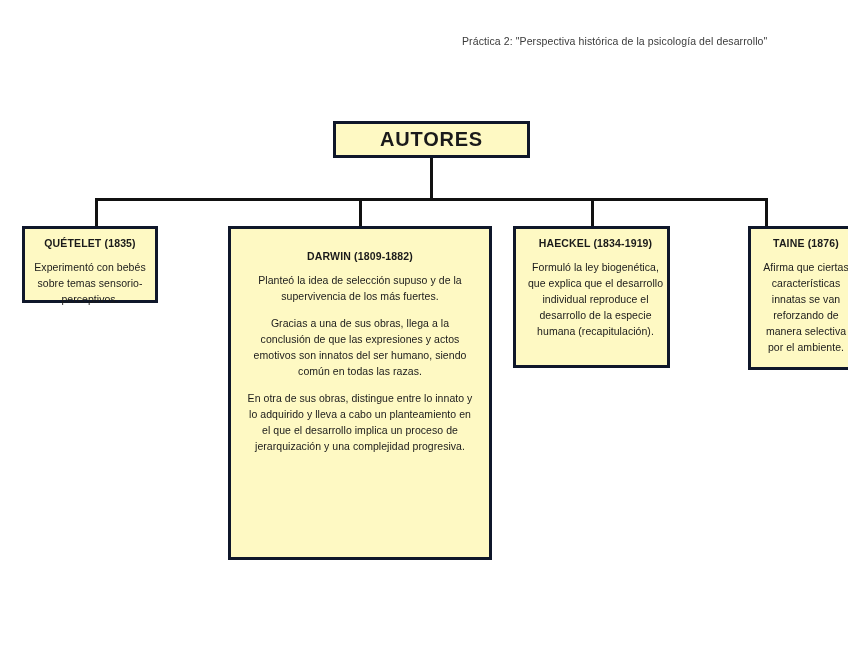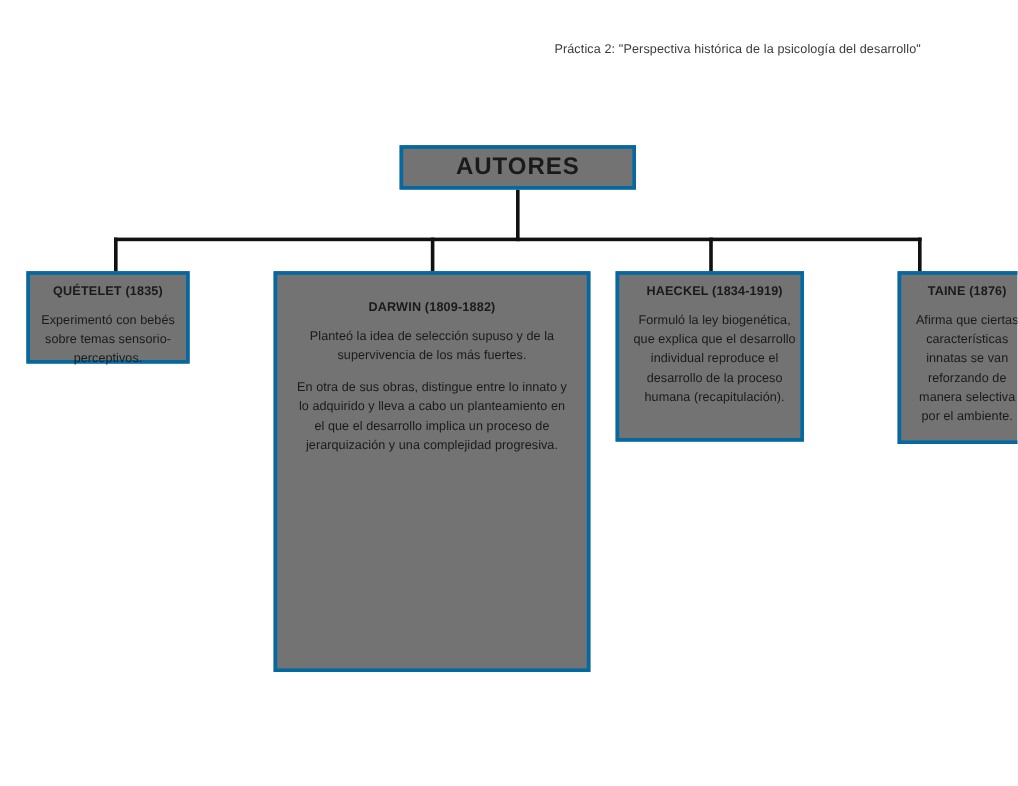--- a/index.html
+++ b/index.html
@@ -28,22 +28,22 @@
     line-height: 14px;
     color: #3a3a3a;
     white-space: nowrap;
     letter-spacing: 0.1px;
   }
 
   
   .node {
     position: absolute;
     box-sizing: border-box;
-    background: #737373;
-    border: 3px solid #0369a1;
+    background: #fef9c3;
+    border: 3px solid #0f172a;
     z-index: 2;
   }
   .node-inner {
     padding: 7px 9px 9px 9px;
   }
   .node-title {
     font-size: 10.5px;
     font-weight: bold;
     text-align: center;
     line-height: 14px;
@@ -126,30 +126,31 @@
         <p>Experimentó con bebés sobre temas sensorio-perceptivos.</p>
       </div>
     </div>
   </div>
 
   <div class="node" id="node-darwin">
     <div class="node-inner">
       <div class="node-title">DARWIN (1809-1882)</div>
       <div class="node-body">
         <p>Planteó la idea de selección supuso y de la supervivencia de los más fuertes.</p>
+        <p>Gracias a una de sus obras, llega a la conclusión de que las expresiones y actos emotivos son innatos del ser humano, siendo común en todas las razas.</p>
         <p>En otra de sus obras, distingue entre lo innato y lo adquirido y lleva a cabo un planteamiento en el que el desarrollo implica un proceso de jerarquización y una complejidad progresiva.</p>
       </div>
     </div>
   </div>
 
   <div class="node" id="node-haeckel">
     <div class="node-inner">
       <div class="node-title">HAECKEL (1834-1919)</div>
       <div class="node-body">
-        <p>Formuló la ley biogenética, que explica que el desarrollo individual reproduce el desarrollo de la proceso humana (recapitulación).</p>
+        <p>Formuló la ley biogenética, que explica que el desarrollo individual reproduce el desarrollo de la especie humana (recapitulación).</p>
       </div>
     </div>
   </div>
 
   <div class="node" id="node-taine">
     <div class="node-inner">
       <div class="node-title">TAINE (1876)</div>
       <div class="node-body">
         <p>Afirma que ciertas características innatas se van reforzando de manera selectiva por el ambiente.</p>
       </div>

